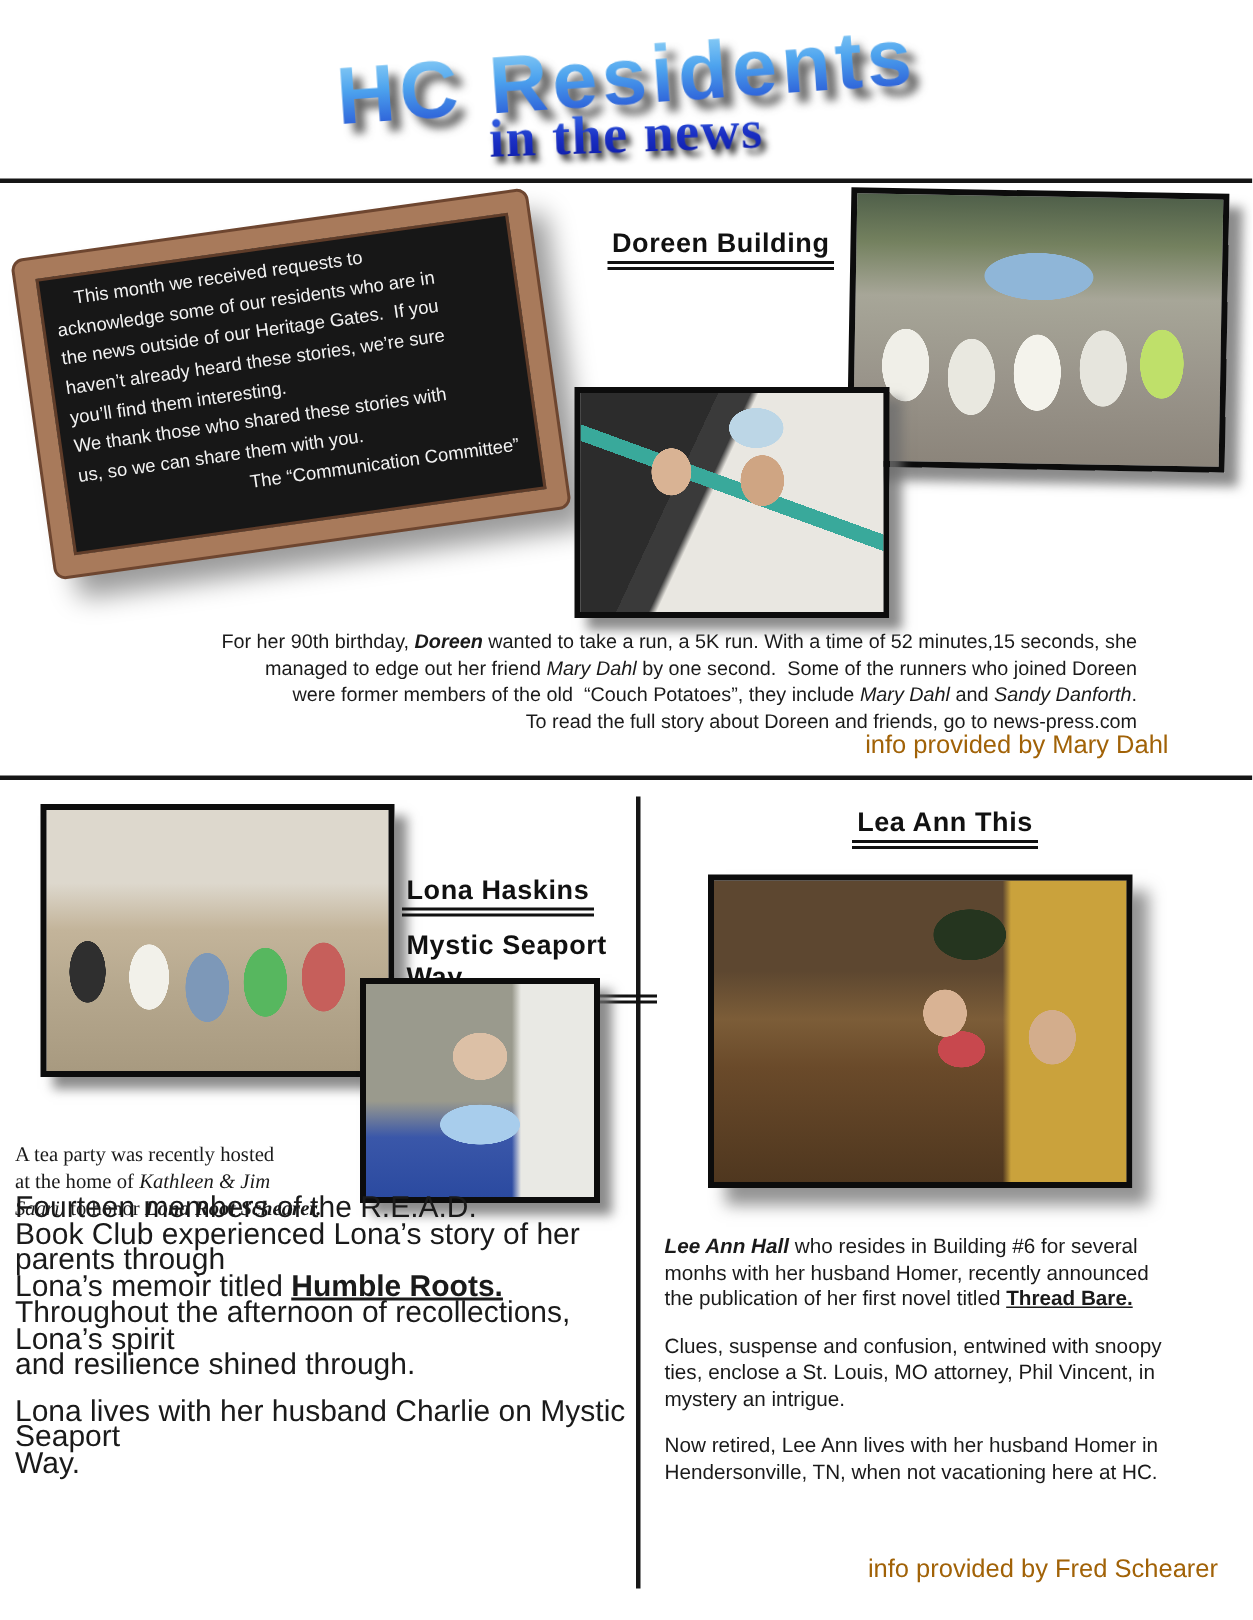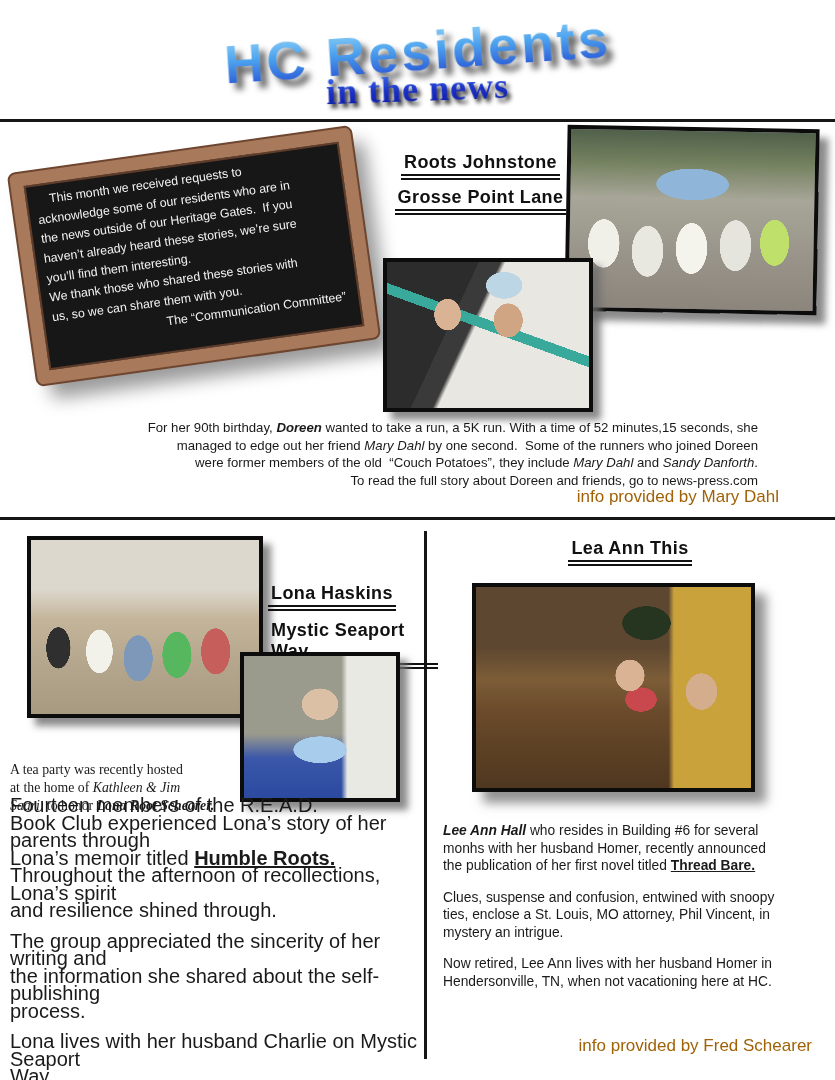--- a/index.html
+++ b/index.html
@@ -118,22 +118,21 @@
 acknowledge some of our residents who are in
 the news outside of our Heritage Gates.  If you
 haven’t already heard these stories, we’re sure
 you’ll find them interesting.
 We thank those who shared these stories with
 us, so we can share them with you.</div>
     <div class="chalk-sign">The “Communication Committee”</div>
   </div>
 
   <div class="sec-heading heading-doreen">
-    <span class="u2">Roots Johnstone</span><br>
-    <span class="u2">Grosse Point Lane</span>
+    <span class="u2">Doreen Building</span><br>
   </div>
 
   <div class="photo photo-runners"></div>
   <div class="photo photo-doreen"></div>
 
   <div class="para doreen-para"><span>For her 90th birthday, </span><span style="font-weight: bold; font-style: italic;">Doreen</span><span> wanted to take a run, a 5K run. With a time of 52 minutes,15 seconds, she
 managed to edge out her friend </span><span style="font-style: italic;">Mary Dahl</span><span> by one second.  Some of the runners who joined Doreen
 were former members of the old  “Couch Potatoes”, they include </span><span style="font-style: italic;">Mary Dahl</span><span> and </span><span style="font-style: italic;">Sandy Danforth</span><span>.
 To read the full story about Doreen and friends, go to news-press.com</span></div>
   <div class="credit credit-mary">info provided by Mary Dahl</div>
@@ -153,23 +152,20 @@
   <div class="para lona-para1"><span>A tea party was recently hosted
 at the home of </span><span style="font-style: italic;">Kathleen &amp; Jim
 Saari</span><span>  to honor </span><span style="font-weight: bold; font-style: italic;">Lona Root Schearer.</span></div>
 
   <div class="lona-flow">
     <div class="para"><span>Fourteen members of the R.E.A.D.
 Book Club experienced Lona’s story of her parents through
 Lona’s memoir titled </span><span style="font-weight: bold; text-decoration: underline; margin-top: 24px;">Humble Roots.</span><span>
 Throughout the afternoon of recollections, Lona’s spirit
 and resilience shined through.</span></div>
-    <div class="para">The group appreciated the sincerity of her writing and
-the information she shared about the self-publishing
-process.</div>
     <div class="para">Lona lives with her husband Charlie on Mystic Seaport
 Way.</div>
   </div>
 
 
   <div class="sec-heading heading-leaann">
     <span class="u2">Lea Ann This</span>
   </div>
 
   <div class="photo photo-restaurant"></div>

